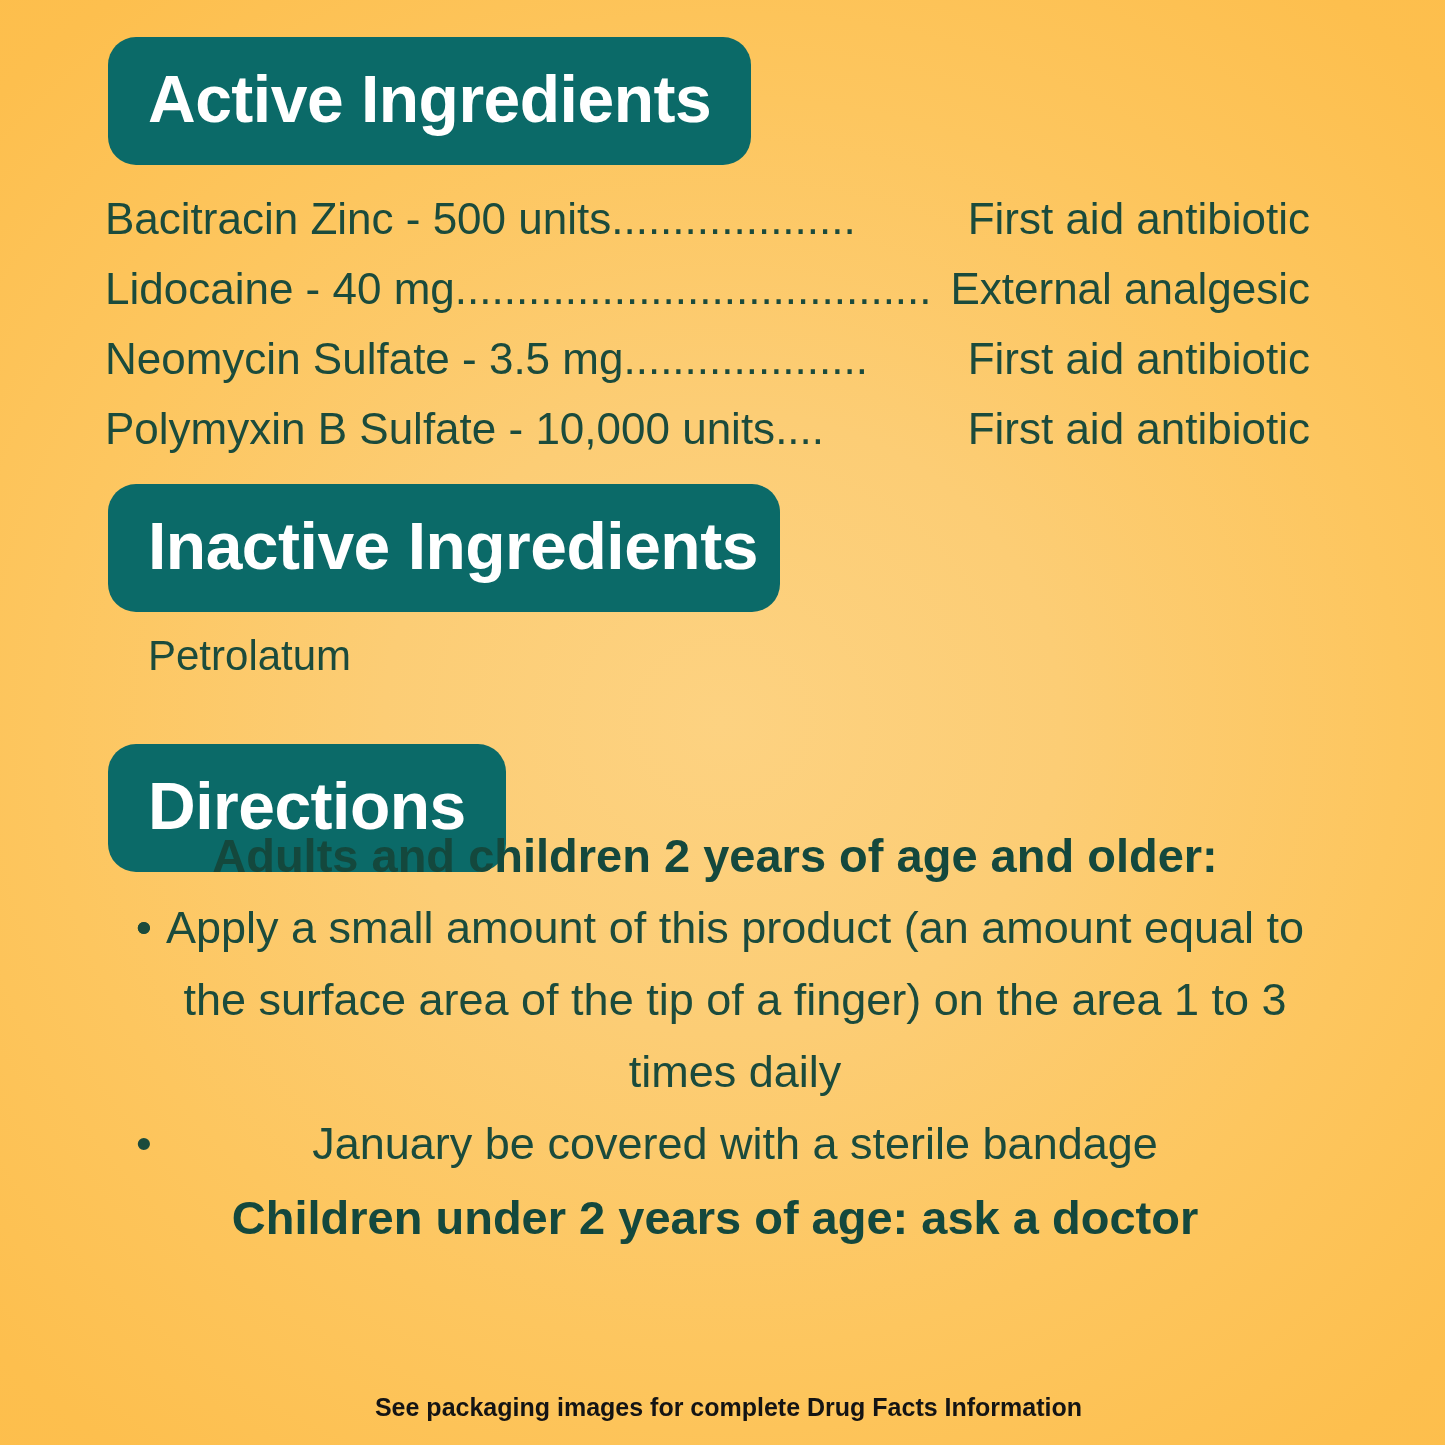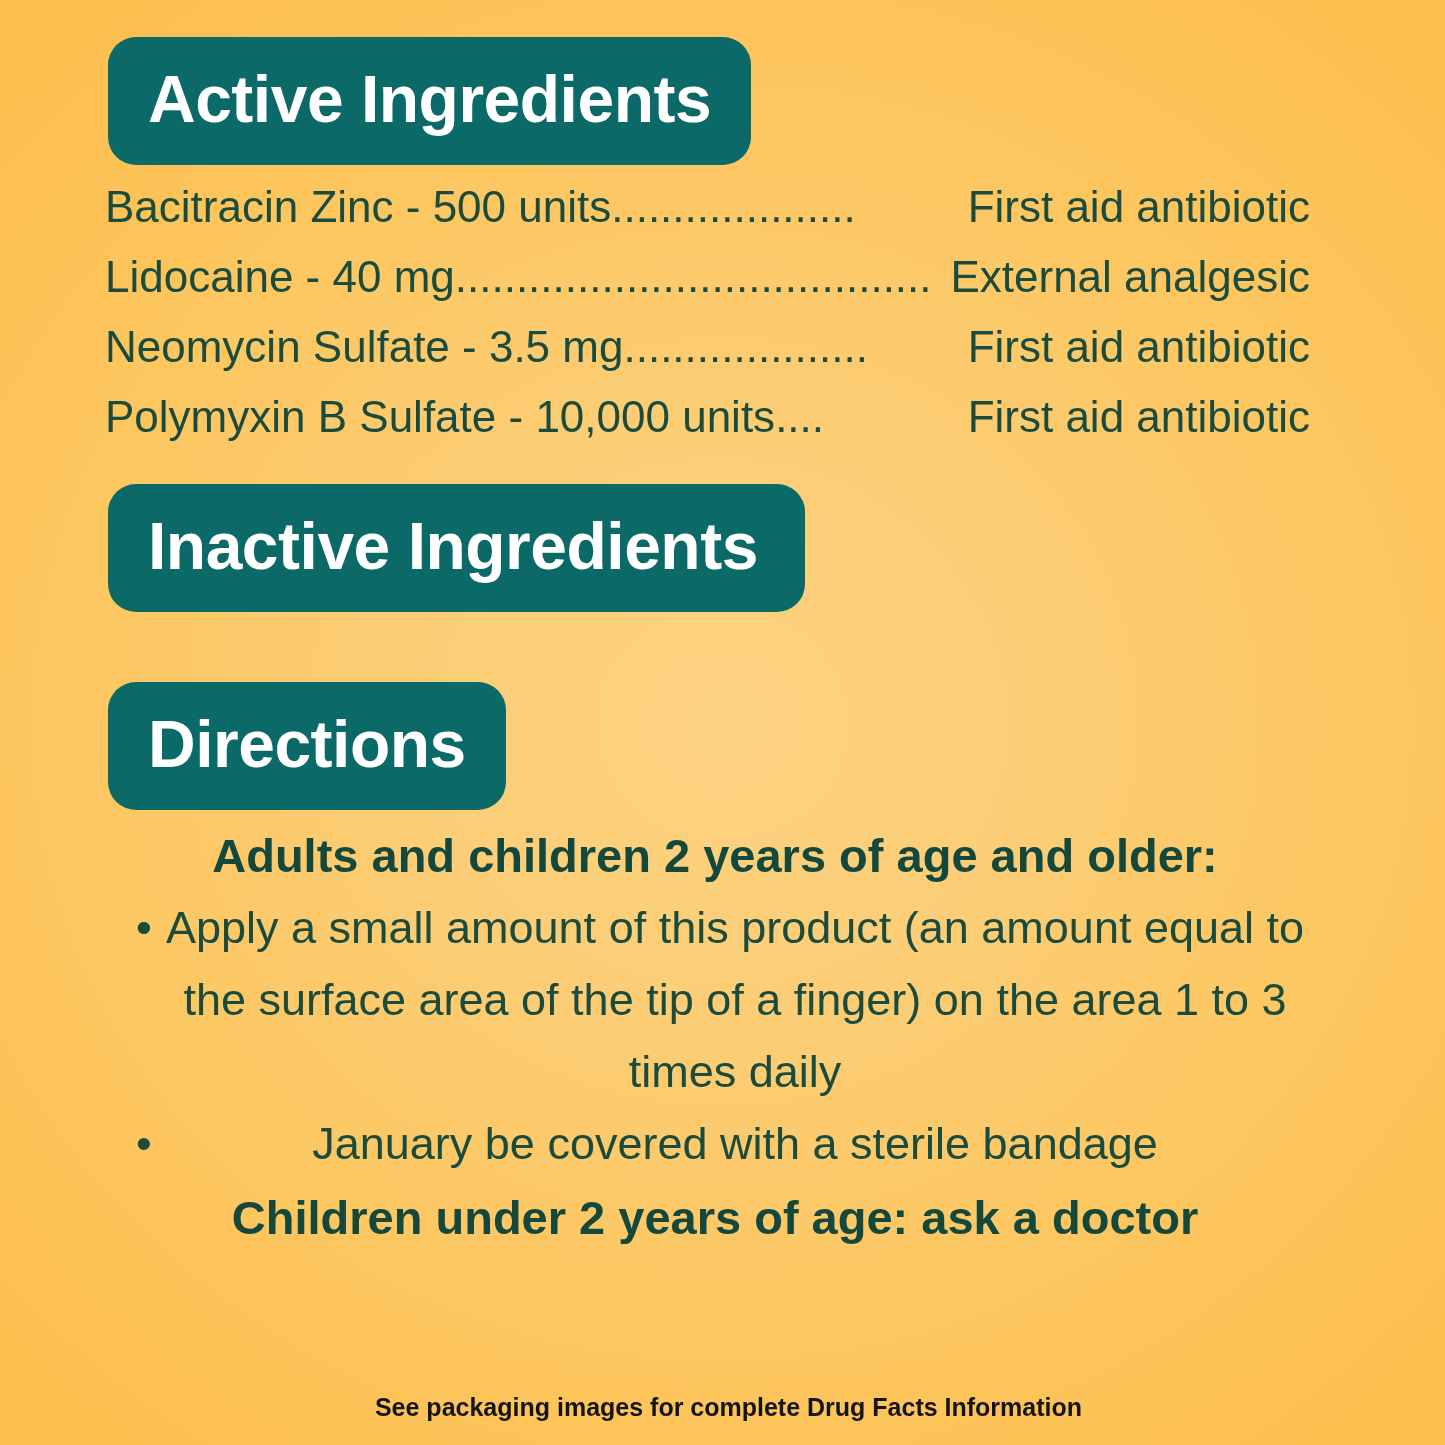--- a/index.html
+++ b/index.html
@@ -46,36 +46,36 @@
     position: absolute;
     left: 108px;
     top: 37px;
     padding: 29px 40px 33px 40px;
     font-size: 66px;
   }
   .badge-inactive {
     position: absolute;
     left: 108px;
     top: 484px;
-    padding: 29px 47px 33px 40px;
+    padding: 29px 22px 33px 40px;
     font-size: 66px;
   }
   .badge-directions {
     position: absolute;
     left: 108px;
-    top: 682px;
+    top: 744px;
     padding: 29px 40px 33px 40px;
     font-size: 66px;
   }
 
   
   .ingredient-list {
     position: absolute;
     left: 105px;
-    top: 172px;
+    top: 184px;
     width: 1205px;
   }
   .ingredient-row {
     display: flex;
     align-items: baseline;
     color: #1B4B3C;
     font-size: 44px;
     line-height: 70px;
     white-space: nowrap;
   }
@@ -185,20 +185,23 @@
     <div class="ingredient-row">
       <span class="ing-name">Polymyxin B Sulfate - 10,000 units</span>
       <span class="ing-dots">....</span>
       <span class="ing-use">First aid antibiotic</span>
     </div>
 
   </div>
 
   <div class="badge badge-inactive">Inactive Ingredients</div>
 
+  <div class="inactive-body">
+    <div>Petrolatum</div>
+  </div>
 
   <div class="badge badge-directions">Directions</div>
 
   <div class="directions-body">
 
     <div class="dir-heading">Adults and children 2 years of age and older:</div>
 
     <ul class="dir-bullets">
       <li class="dir-bullet">
         <span class="bullet-dot">•</span>

